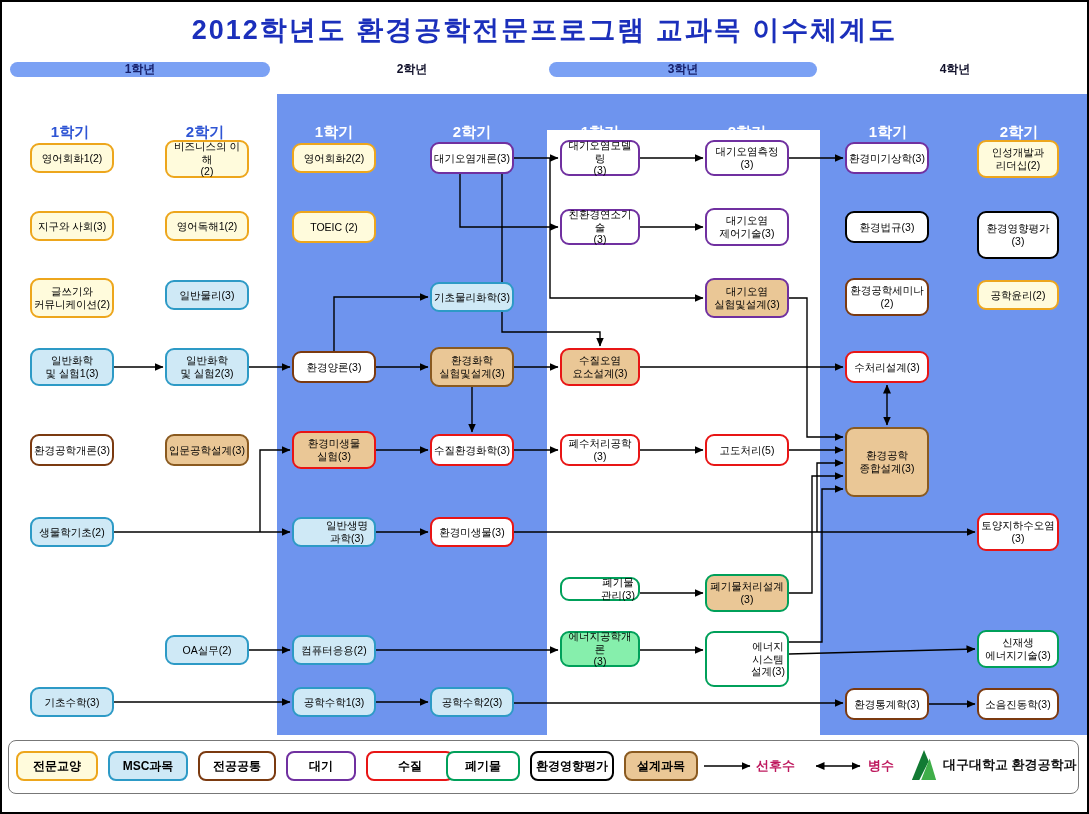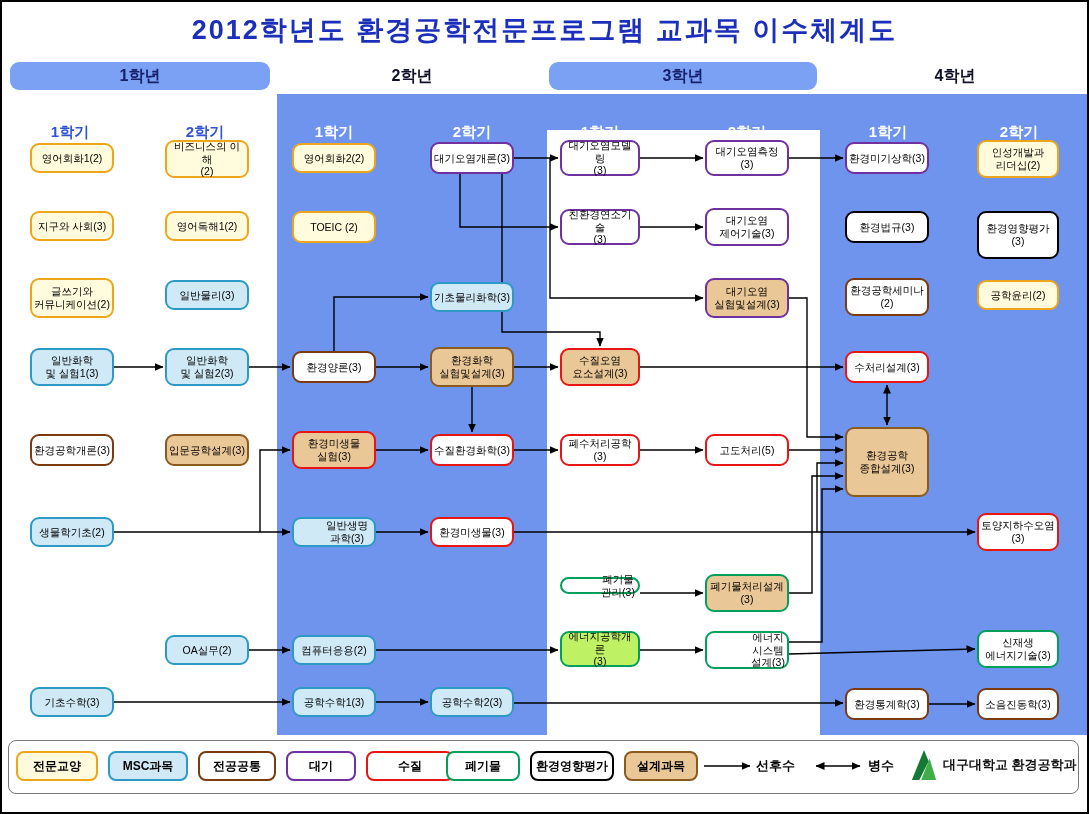--- a/index.html
+++ b/index.html
@@ -10,22 +10,22 @@
   }
   .title {
     position:absolute; top:10px; left:0; right:0; text-align:center;
     font-size:27px; font-weight:800; letter-spacing:2px; color:var(--title,#1b2fbb); z-index:2;
   }
   .band { position:absolute; top:92px; background:var(--band,#6e94ee); z-index:0; }
   .band-y2 { left:275px; width:270px; height:641px; }
   .band-y3h { left:545px; width:273px; height:36px; }
   .band-y4 { left:818px; width:267px; height:641px; }
 
-  .year-tab { position:absolute; top:60px; height:28px; display:flex; align-items:center;
-    justify-content:center; font-size:16px; font-weight:700; z-index:2; }
+  .year-tab { position:absolute; top:60px; height:15px; display:flex; align-items:center;
+    justify-content:center; font-size:12px; font-weight:700; z-index:2; }
   .year-tab.pill { background:var(--pill,#7ba1f4); border-radius:9px; color:#16206b; }
   .year-tab.plain { color:#10102a; }
 
   .sem-label { position:absolute; top:97px; width:100px; height:26px; display:flex;
     align-items:center; justify-content:center; font-size:15px; font-weight:700; z-index:2;margin-top:20px; }
   .sem-blue { color:#2f55d4; }
   .sem-white { color:#ffffff; }
 
   #arrows { position:absolute; left:0; top:0; z-index:1; }
   .arrow-line { fill:none; stroke:#000; stroke-width:1.4; }
@@ -36,21 +36,21 @@
     background:#fff; display:flex; align-items:center; justify-content:center;
     text-align:center; font-size:10.5px; line-height:1.2; white-space:pre-line;
     color:#000; padding:0 2px; z-index:2;
   }
 
   .legend-frame { position:absolute; left:6px; top:738px; width:1071px; height:54px;
     border:1.2px solid #777; border-radius:8px; z-index:0; box-sizing:border-box; }
   .legend-box { position:absolute; top:749px; height:30px; box-sizing:border-box;
     border:2.5px solid; border-radius:8px; display:flex; align-items:center;
     justify-content:center; font-size:12px; font-weight:700; background:#fff; z-index:2; }
-  .legend-label { position:absolute; top:755px; font-size:13px; font-weight:700; color:#000000; z-index:2; }
+  .legend-label { position:absolute; top:755px; font-size:13px; font-weight:700; color:#be185d; z-index:2; }
   .legend-logo { position:absolute; left:908px; top:745px; display:flex; align-items:center; gap:5px; z-index:2; }
   .legend-logo span { font-size:13px; font-weight:700; color:#111; white-space:nowrap; }
 </style>
 </head>
 <body>
 
 <div class="page">
 
   <div class="title">2012학년도 환경공학전문프로그램 교과목 이수체계도</div>
 
@@ -151,33 +151,33 @@
       <div class="course" style="left: 428px; top: 432px; width: 84px; height: 32px; border-color: rgb(232, 21, 21); background: rgb(255, 255, 255);">수질환경화학(3)</div>
       <div class="course" style="left: 428px; top: 515px; width: 84px; height: 30px; border-color: rgb(232, 21, 21); background: rgb(255, 255, 255);">환경미생물(3)</div>
       <div class="course" style="left: 428px; top: 685px; width: 84px; height: 30px; border-color: rgb(45, 154, 198); background: rgb(207, 233, 246);">공학수학2(3)</div>
       <div class="course" style="left: 558px; top: 138px; width: 80px; height: 36px; border-color: rgb(112, 48, 160); background: rgb(255, 255, 255);">대기오염모델링
 (3)</div>
       <div class="course" style="left: 558px; top: 207px; width: 80px; height: 36px; border-color: rgb(112, 48, 160); background: rgb(255, 255, 255);">친환경연소기술
 (3)</div>
       <div class="course" style="left: 558px; top: 346px; width: 80px; height: 38px; border-color: rgb(232, 21, 21); background: rgb(234, 199, 150);">수질오염
 요소설계(3)</div>
       <div class="course" style="left: 558px; top: 432px; width: 80px; height: 32px; border-color: rgb(232, 21, 21); background: rgb(255, 255, 255);">폐수처리공학(3)</div>
-      <div class="course" style="left: 558px; top: 575px; width: 80px; height: 17px; border-color: rgb(0, 160, 90); background: rgb(255, 255, 255); padding-left: 38px;">폐기물관리(3)</div>
-      <div class="course" style="left: 558px; top: 629px; width: 80px; height: 36px; border-color: rgb(0, 160, 90); background: #bef264;">에너지공학개론
+      <div class="course" style="left: 558px; top: 575px; width: 80px; height: 24px; border-color: rgb(0, 160, 90); background: rgb(255, 255, 255); padding-left: 38px;">폐기물관리(3)</div>
+      <div class="course" style="left: 558px; top: 629px; width: 80px; height: 36px; border-color: rgb(0, 160, 90); background: #86efac;">에너지공학개론
 (3)</div>
       <div class="course" style="left: 703px; top: 138px; width: 84px; height: 36px; border-color: rgb(112, 48, 160); background: rgb(255, 255, 255);">대기오염측정
 (3)</div>
       <div class="course" style="left: 703px; top: 206px; width: 84px; height: 38px; border-color: rgb(112, 48, 160); background: rgb(255, 255, 255);">대기오염
 제어기술(3)</div>
       <div class="course" style="left: 703px; top: 276px; width: 84px; height: 40px; border-color: rgb(112, 48, 160); background: rgb(234, 199, 150);">대기오염
 실험및설계(3)</div>
       <div class="course" style="left: 703px; top: 432px; width: 84px; height: 32px; border-color: rgb(232, 21, 21); background: rgb(255, 255, 255);">고도처리(5)</div>
       <div class="course" style="left: 703px; top: 572px; width: 84px; height: 38px; border-color: rgb(0, 160, 90); background: rgb(234, 199, 150);">폐기물처리설계
 (3)</div>
-      <div class="course" style="left: 703px; top: 629px; width: 84px; height: 38px; border-color: rgb(0, 160, 90); background: rgb(255, 255, 255); padding-left: 44px;">에너지
+      <div class="course" style="left: 703px; top: 629px; width: 84px; height: 56px; border-color: rgb(0, 160, 90); background: rgb(255, 255, 255); padding-left: 44px;">에너지
 시스템설계(3)</div>
       <div class="course" style="left: 843px; top: 140px; width: 84px; height: 32px; border-color: rgb(112, 48, 160); background: rgb(255, 255, 255);">환경미기상학(3)</div>
       <div class="course" style="left: 843px; top: 209px; width: 84px; height: 32px; border-color: rgb(0, 0, 0); background: rgb(255, 255, 255);">환경법규(3)</div>
       <div class="course" style="left: 843px; top: 276px; width: 84px; height: 38px; border-color: rgb(123, 58, 16); background: rgb(255, 255, 255);">환경공학세미나
 (2)</div>
       <div class="course" style="left: 843px; top: 349px; width: 84px; height: 32px; border-color: rgb(232, 21, 21); background: rgb(255, 255, 255);">수처리설계(3)</div>
       <div class="course" style="left: 843px; top: 425px; width: 84px; height: 70px; border-color: rgb(138, 90, 32); background: rgb(234, 199, 150);">환경공학
 종합설계(3)</div>
       <div class="course" style="left: 843px; top: 686px; width: 84px; height: 32px; border-color: rgb(123, 58, 16); background: rgb(255, 255, 255);">환경통계학(3)</div>
       <div class="course" style="left: 975px; top: 138px; width: 82px; height: 38px; border-color: rgb(237, 166, 28); background: rgb(255, 251, 220);">인성개발과

